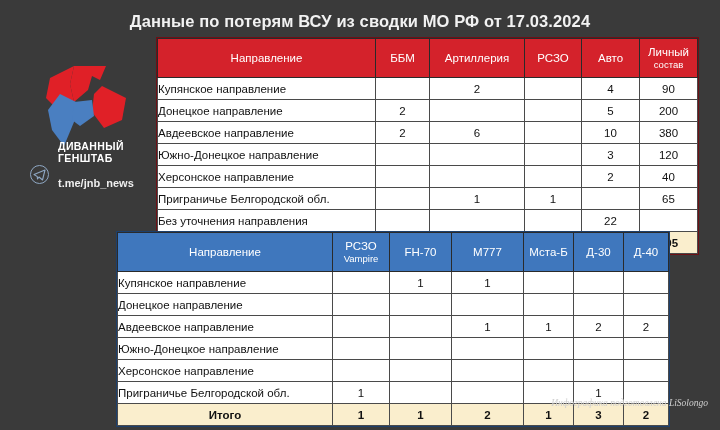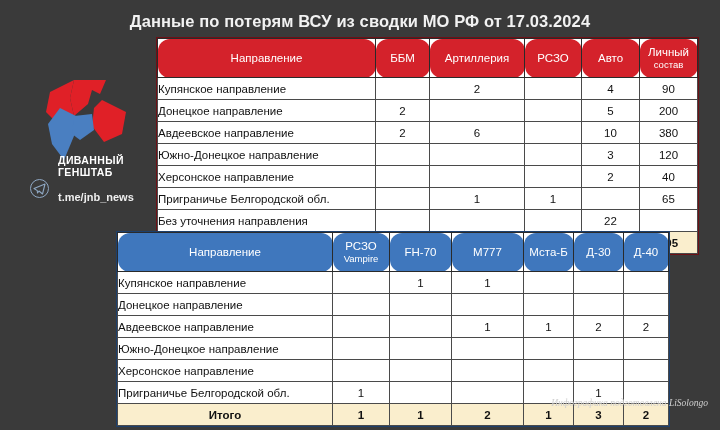--- a/index.html
+++ b/index.html
@@ -31,21 +31,21 @@
     font-size: 16.5px;
     font-weight: bold;
     letter-spacing: 0.1px;
     white-space: nowrap;
   }
 
   
   .logo-block {
     position: absolute;
     left: 8px;
-    top: 78px;
+    top: 64px;
     width: 140px;
     height: 130px;
   }
   .logo-mark {
     position: absolute;
     left: 22px;
     top: 0px;
     width: 104px;
     height: 86px;
   }
@@ -102,21 +102,20 @@
   }
 
   
   .tbl thead th {
     color: #ffffff;
     font-weight: normal;
     font-size: 11.5px;
     height: 38px;
     line-height: 13px;
     border-color: #2a2a2a;
-    border-radius: 12px;
   }
   #table-losses { left: 157px; top: 38px; width: 510px; }
   #table-losses thead th { background: #d4222b; }
   #table-losses { outline: 1px solid #6d1015; }
 
   #table-artillery { left: 117px; top: 232px; width: 551px; }
   #table-artillery thead th { background: #3f77bd; }
   #table-artillery { outline: 1px solid #1d3f6b; }
 
   .tbl tbody tr td { background: #ffffff; }

